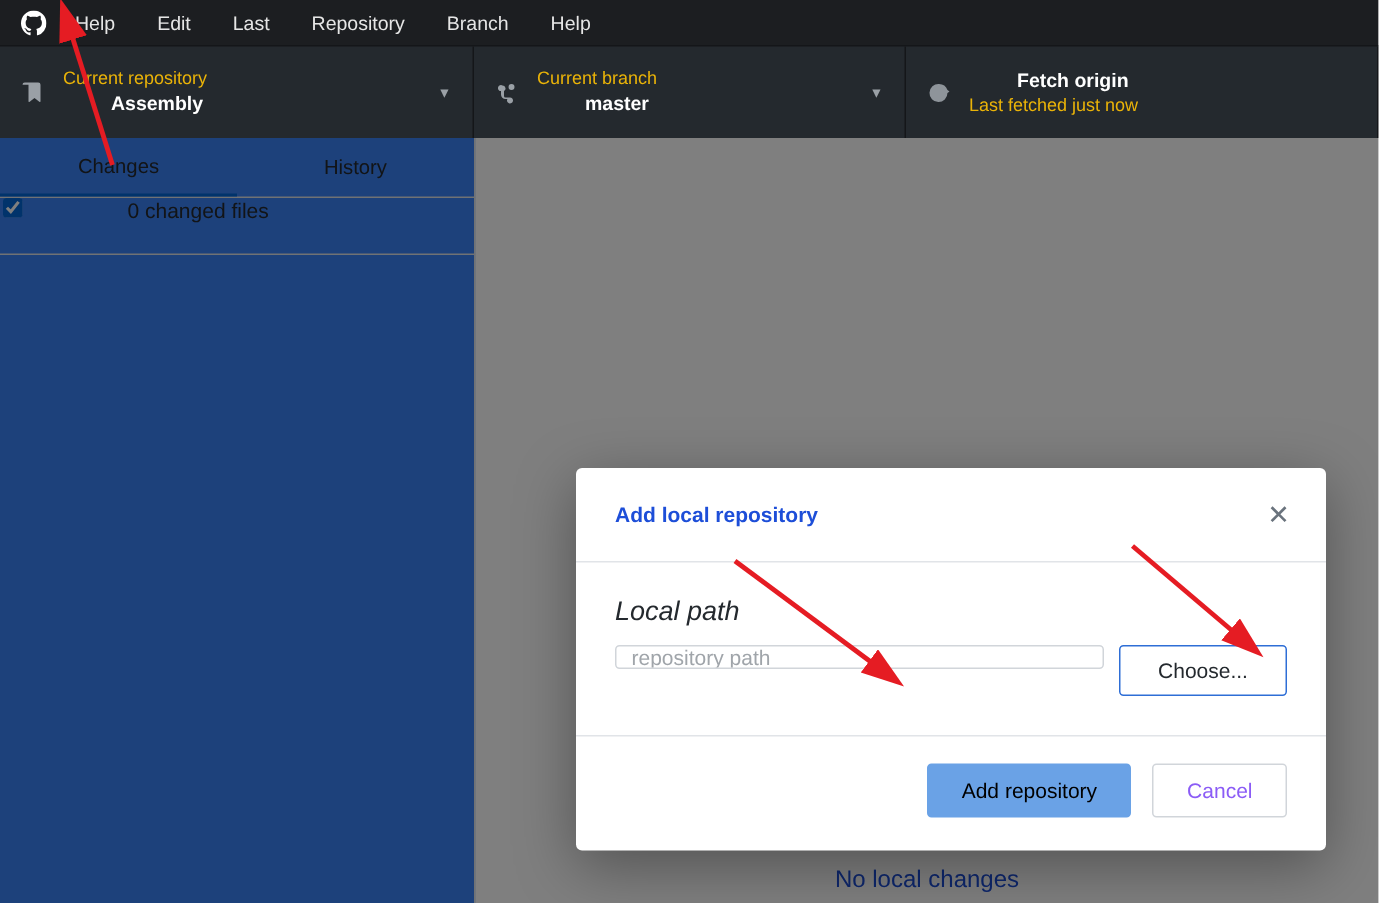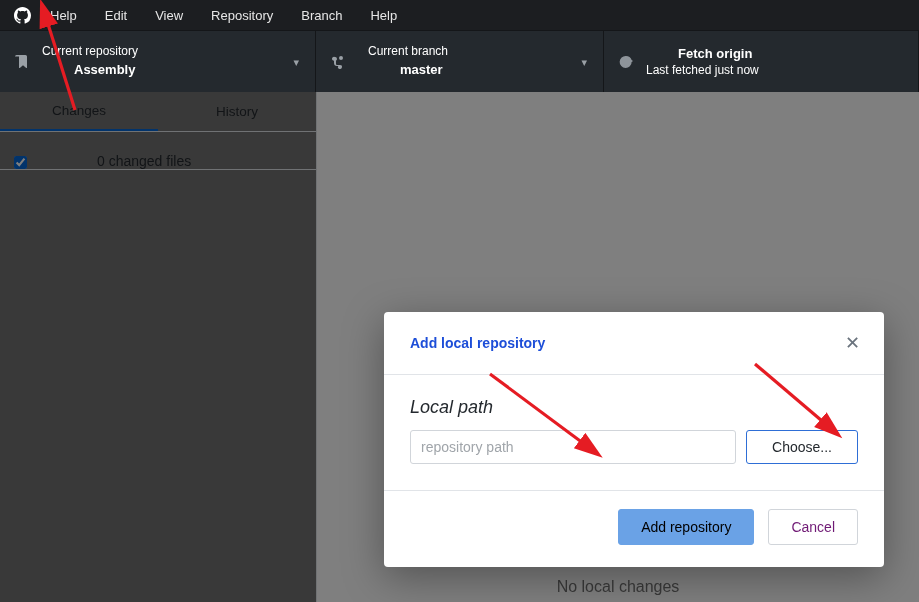--- a/index.html
+++ b/index.html
@@ -25,51 +25,51 @@
     border-top: 1px solid #141619;
   }
   .toolbar-section {
     border-right: 1px solid #141619;
     display: flex;
     align-items: center;
     padding: 0 14px;
     position: relative;
   }
   .toolbar-section.repo { width: 316px; }
-  .toolbar-section.branch { width: 288px; gap: 10px; }
+  .toolbar-section.branch { width: 288px; }
   .toolbar-section.fetch { flex: 1; }
   .toolbar-section .ico { width: 18px; margin-right: 10px; display:flex; align-items:center; }
-  .toolbar-section .txt small { color: #ffffff; font-size: 12px; display:block; line-height:1.3; }
+  .toolbar-section .txt small { color: #eab308; font-size: 12px; display:block; line-height:1.3; }
   .toolbar-section .txt strong { color: #fff; font-size: 13px; font-weight:600; line-height:1.3;padding-left:32px;}
   .toolbar-section .chev { position:absolute; right:16px; top:50%; transform:translateY(-50%); color:#9aa0a6; font-size:11px; }
 
   .body-area { position: relative; height: calc(602px - 30px - 62px); }
   .overlay {
     position: absolute; inset: 0; background: rgba(0,0,0,0.50);
   }
 
   .sidebar {
     position: absolute; left:0; top:0; width:317px; height:100%;
-    background:#737373; border-right:1px solid #e1e4e8;
+    background:#3b82f6; border-right:1px solid #e1e4e8;
   }
   .tabs { display:flex; height:40px; border-bottom:1px solid #e1e4e8; }
   .tab { flex:1; display:flex; align-items:center; justify-content:center;
          font-size:13.5px; color:#24292e; cursor:pointer; }
   .tab.active { border-bottom:2px solid #0366d6; }
   .changes-row {
-    height:38px; display:flex; align-items:flex-end; font-size:14px; color:#24292e;
-    border-bottom:1px solid #e1e4e8; padding-left:14px;
+    height:38px; display:flex; align-items:flex-start; font-size:14px; color:#24292e;
+    border-bottom:1px solid #e1e4e8; padding-left:2px;
   }
   .changes-row input { margin-right: 70px; accent-color:#0366d6; }
   .main-pane {
     position:absolute; left:317px; top:0; right:0; height:100%; background:#fff;
   }
   .empty-hint {
     position:absolute; bottom:6px; left:0; right:0; text-align:center;
-    color:#737373; font-size:16px;
+    color:#1d4ed8; font-size:16px;
   }
 
   .dialog {
     position: absolute;
     left: 384px; top: 220px;
     width: 500px;
     background:#fff;
     border-radius:4px;
     box-shadow: 0 10px 40px rgba(0,0,0,.35);
   }
@@ -78,52 +78,52 @@
     padding: 20px 24px 20px 26px;
     border-bottom:1px solid #e1e4e8;
   }
   .dialog-header h2 { font-size:14px; font-weight:600; color:#1d4ed8; }
   .dialog-header .close { color:#6a737d; cursor:pointer; font-size:18px; }
   .dialog-body { padding: 22px 26px 26px; }
   .field-label { font-size:18px; color:#24292e; margin-bottom:12px; display:block;font-style:italic; }
   .path-row { display:flex; gap:10px; }
   .path-input {
     flex:1; border:1px solid #d1d5da; border-radius:3px;
-    height:34px; padding:0 10px; font-size:14px; color:#24292e;
+    height:16px; padding:0 10px; font-size:14px; color:#24292e;
   }
   .path-input::placeholder { color:#a0a5aa; }
   .choose-btn {
     width:112px; height:34px; border:1.5px solid #2e6ed6; background:#fff;
     color:#24292e; font-size:14px; border-radius:3px; cursor:pointer;
   }
   .dialog-footer {
     padding: 18px 26px 22px; border-top:1px solid #e1e4e8;
     display:flex; justify-content:flex-end; gap:14px;
   }
   .btn {
     height:36px; padding:0 22px; font-size:14px; border-radius:3px;
-    border:1px solid #d1d5da; background:#fff; cursor:pointer; color:#701a75;
+    border:1px solid #d1d5da; background:#fff; cursor:pointer; color:#8b5cf6;
   }
   .btn.primary { background:#6aa2e6; color:#000000; border-color:#6aa2e6; }
 
   
   svg.arrow { position:absolute; pointer-events:none; }
 </style>
 </head>
 <body>
 
 <div class="menubar">
   <span class="logo">
     <svg width="17" height="17" viewBox="0 0 16 16" fill="#fff">
         <path d="M8 0C3.58 0 0 3.58 0 8c0 3.54 2.29 6.53 5.47 7.59.4.07.55-.17.55-.38 0-.19-.01-.82-.01-1.49-2.01.37-2.53-.49-2.69-.94-.09-.23-.48-.94-.82-1.13-.28-.15-.68-.52-.01-.53.63-.01 1.08.58 1.23.82.72 1.21 1.87.87 2.33.66.07-.52.28-.87.51-1.07-1.78-.2-3.64-.89-3.64-3.95 0-.87.31-1.59.82-2.15-.08-.2-.36-1.02.08-2.12 0 0 .67-.21 2.2.82.64-.18 1.32-.27 2-.27.68 0 1.36.09 2 .27 1.53-1.04 2.2-.82 2.2-.82.44 1.1.16 1.92.08 2.12.51.56.82 1.27.82 2.15 0 3.07-1.87 3.75-3.65 3.95.29.25.54.73.54 1.48 0 1.07-.01 1.93-.01 2.2 0 .21.15.46.55.38A8.013 8.013 0 0016 8c0-4.42-3.58-8-8-8z"></path>
       </svg>
   </span>
   <div class="menu-item">Help</div>
   <div class="menu-item">Edit</div>
-  <div class="menu-item">View</div>
+  <div class="menu-item">Last</div>
   <div class="menu-item">Repository</div>
   <div class="menu-item">Branch</div>
   <div class="menu-item">Help</div>
 </div>
 
 <div class="toolbar">
   <div class="toolbar-section repo">
     <span class="ico">
       <svg width="16" height="16" viewBox="0 0 16 16" fill="#9aa0a6">
           <path d="M1 2.5A1.5 1.5 0 012.5 1h9A1.5 1.5 0 0113 2.5v11a.5.5 0 01-.8.4L9 11.25 5.8 13.9A.5.5 0 015 13.5v-11z"></path>

